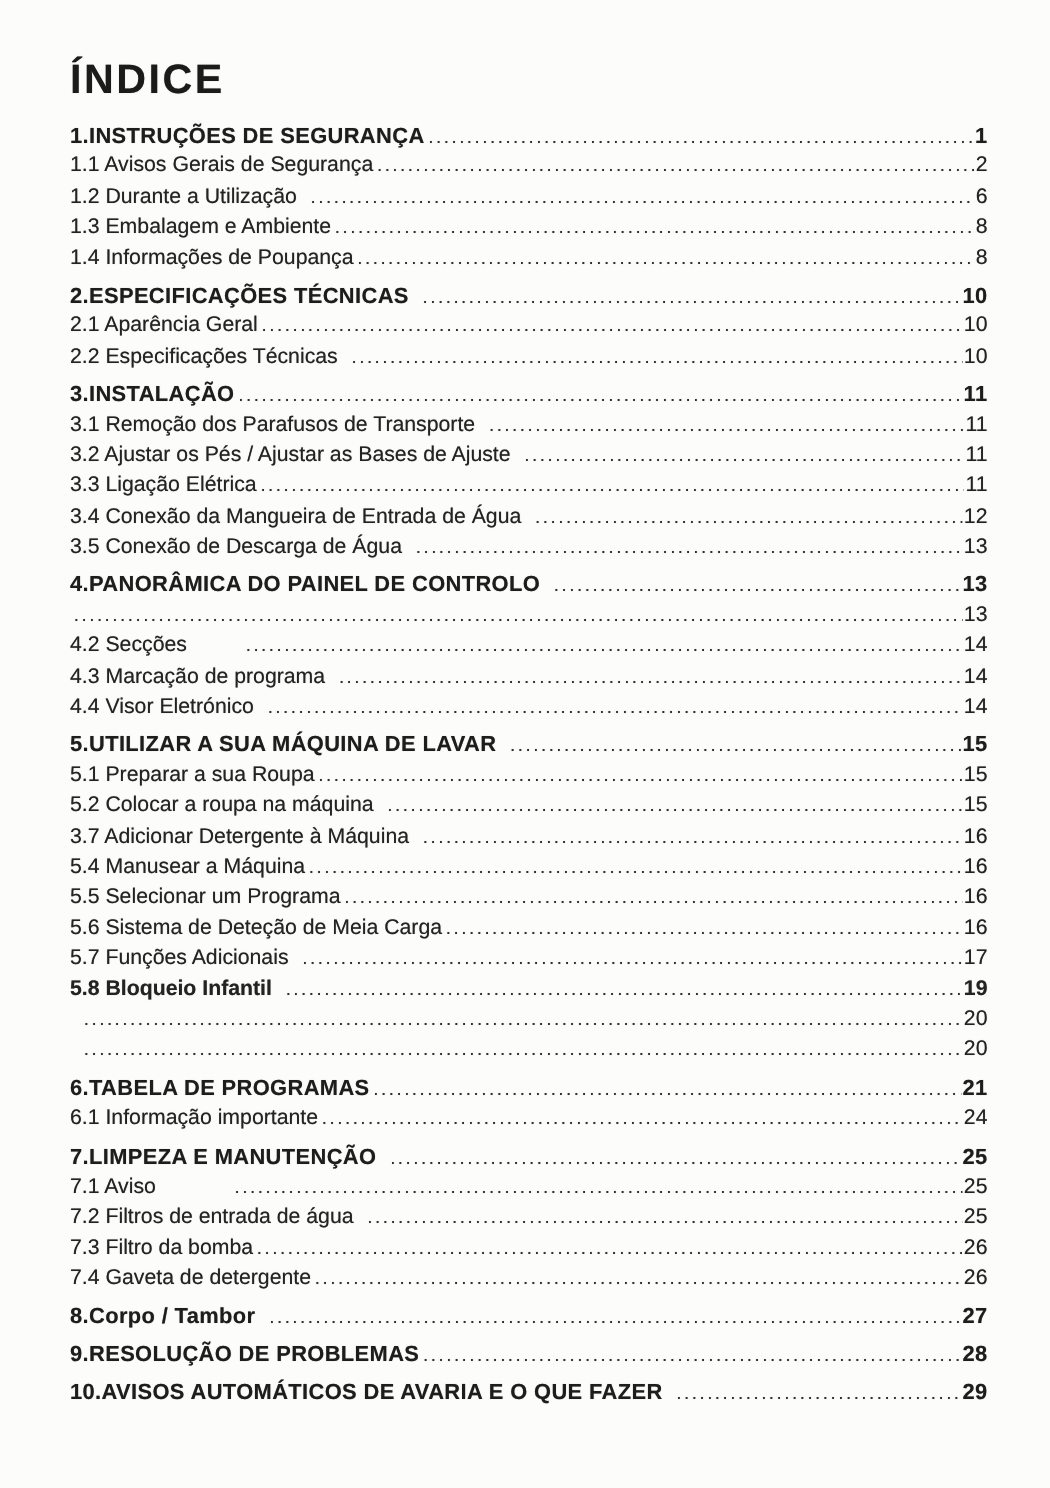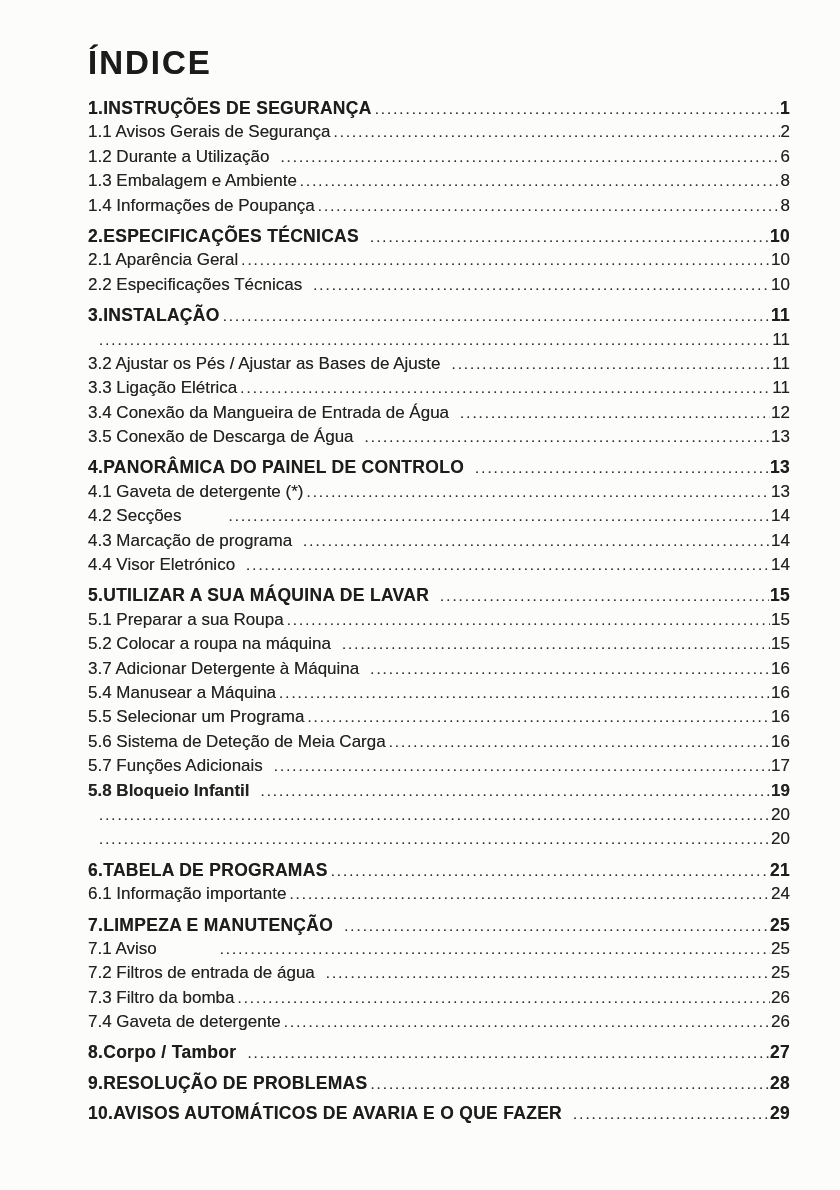--- a/index.html
+++ b/index.html
@@ -11,21 +11,21 @@
     height: 1190px;
     overflow: hidden;
     background: var(--bg, #fcfcfb);
     font-family: "Liberation Sans", sans-serif;
     color: var(--text, #212121);
   }
   .page {
     box-sizing: border-box;
     width: 840px;
     height: 1190px;
-    padding: 44px 50px 0 88px;
+    padding: 44px 50px 0 56px;
     text-shadow: 0 0 0.6px rgba(30,30,30,0.55);
   }
   .doc-title {
     margin: 0 0 14px 0;
     font-size: 33px;
     font-weight: 700;
     letter-spacing: 2px;
     color: #1b1b1b;
   }
   .toc-list {
@@ -123,20 +123,21 @@
         <span class="tab-sm"></span>
         <span class="leader"></span>
         <span class="pagenum">10</span>
       </div>
       <div class="toc-row section">
         <span class="label">3.INSTALAÇÃO</span>
         <span class="leader"></span>
         <span class="pagenum">11</span>
       </div>
       <div class="toc-row">
+        <span class="label">3.1 Remoção dos Parafusos de Transporte</span>
         <span class="tab-sm"></span>
         <span class="leader"></span>
         <span class="pagenum">11</span>
       </div>
       <div class="toc-row">
         <span class="label">3.2 Ajustar os Pés / Ajustar as Bases de Ajuste</span>
         <span class="tab-sm"></span>
         <span class="leader"></span>
         <span class="pagenum">11</span>
       </div>
@@ -157,21 +158,20 @@
         <span class="leader"></span>
         <span class="pagenum">13</span>
       </div>
       <div class="toc-row section">
         <span class="label">4.PANORÂMICA DO PAINEL DE CONTROLO</span>
         <span class="tab-sm"></span>
         <span class="leader"></span>
         <span class="pagenum">13</span>
       </div>
       <div class="toc-row">
-        <span class="label">4.1 Gaveta de detergente (*)</span>
         <span class="leader"></span>
         <span class="pagenum">13</span>
       </div>
       <div class="toc-row">
         <span class="label">4.2 Secções</span>
         <span class="tab-lg"></span>
         <span class="leader"></span>
         <span class="pagenum">14</span>
       </div>
       <div class="toc-row">

